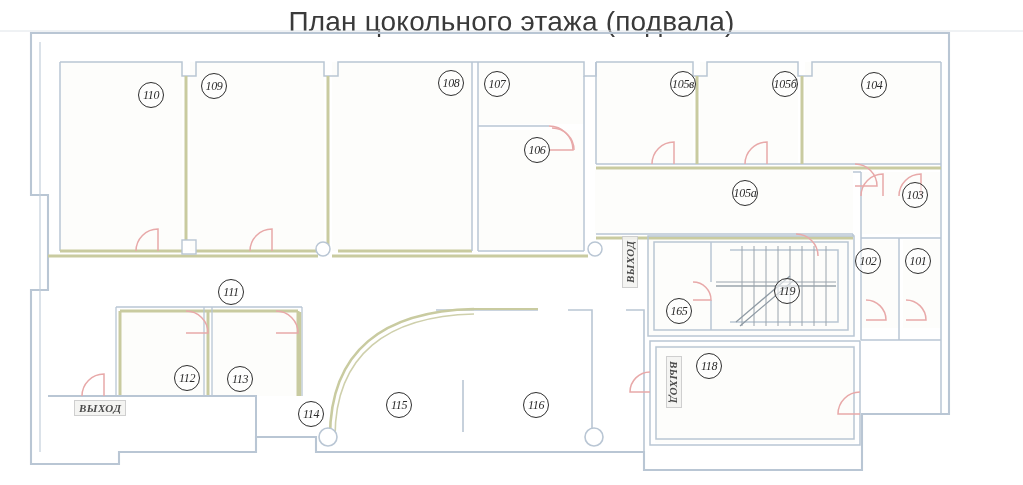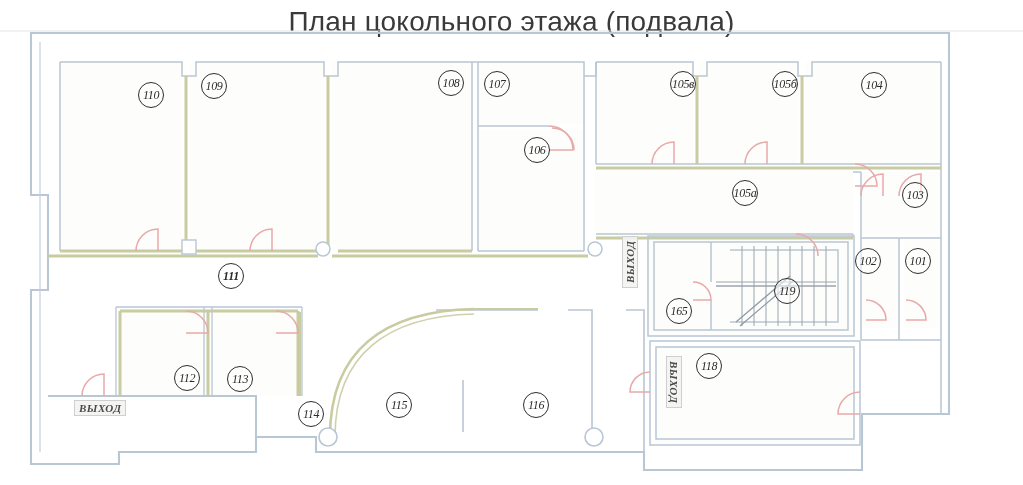--- a/index.html
+++ b/index.html
@@ -292,21 +292,21 @@
     <div class="room-label" style="left:891px; top:195px;margin-left:11px;">103</div>
     <div class="room-label" style="left:874px; top:85px;">104</div>
     <div class="room-label" style="left:745px; top:193px;">105а</div>
     <div class="room-label" style="left:785px; top:84px;">105б</div>
     <div class="room-label" style="left:683px; top:84px;">105в</div>
     <div class="room-label" style="left:504px; top:150px;margin-left:20px;">106</div>
     <div class="room-label" style="left:497px; top:84px;">107</div>
     <div class="room-label" style="left:451px; top:83px;">108</div>
     <div class="room-label" style="left:214px; top:86px;">109</div>
     <div class="room-label" style="left:151px; top:95px;">110</div>
-    <div class="room-label" style="left:231px; top:276px;font-weight:bold;">111</div>
+    <div class="room-label" style="left:231px; top:292px;">111</div>
     <div class="room-label" style="left:187px; top:378px;">112</div>
     <div class="room-label" style="left:240px; top:379px;">113</div>
     <div class="room-label" style="left:311px; top:414px;">114</div>
     <div class="room-label" style="left:399px; top:405px;">115</div>
     <div class="room-label" style="left:536px; top:405px;font-style:italic;">116</div>
     <div class="room-label" style="left:679px; top:311px;">165</div>
     <div class="room-label" style="left:709px; top:366px;">118</div>
     <div class="room-label" style="left:787px; top:291px;text-align:right;">119</div>
   </div>
 

